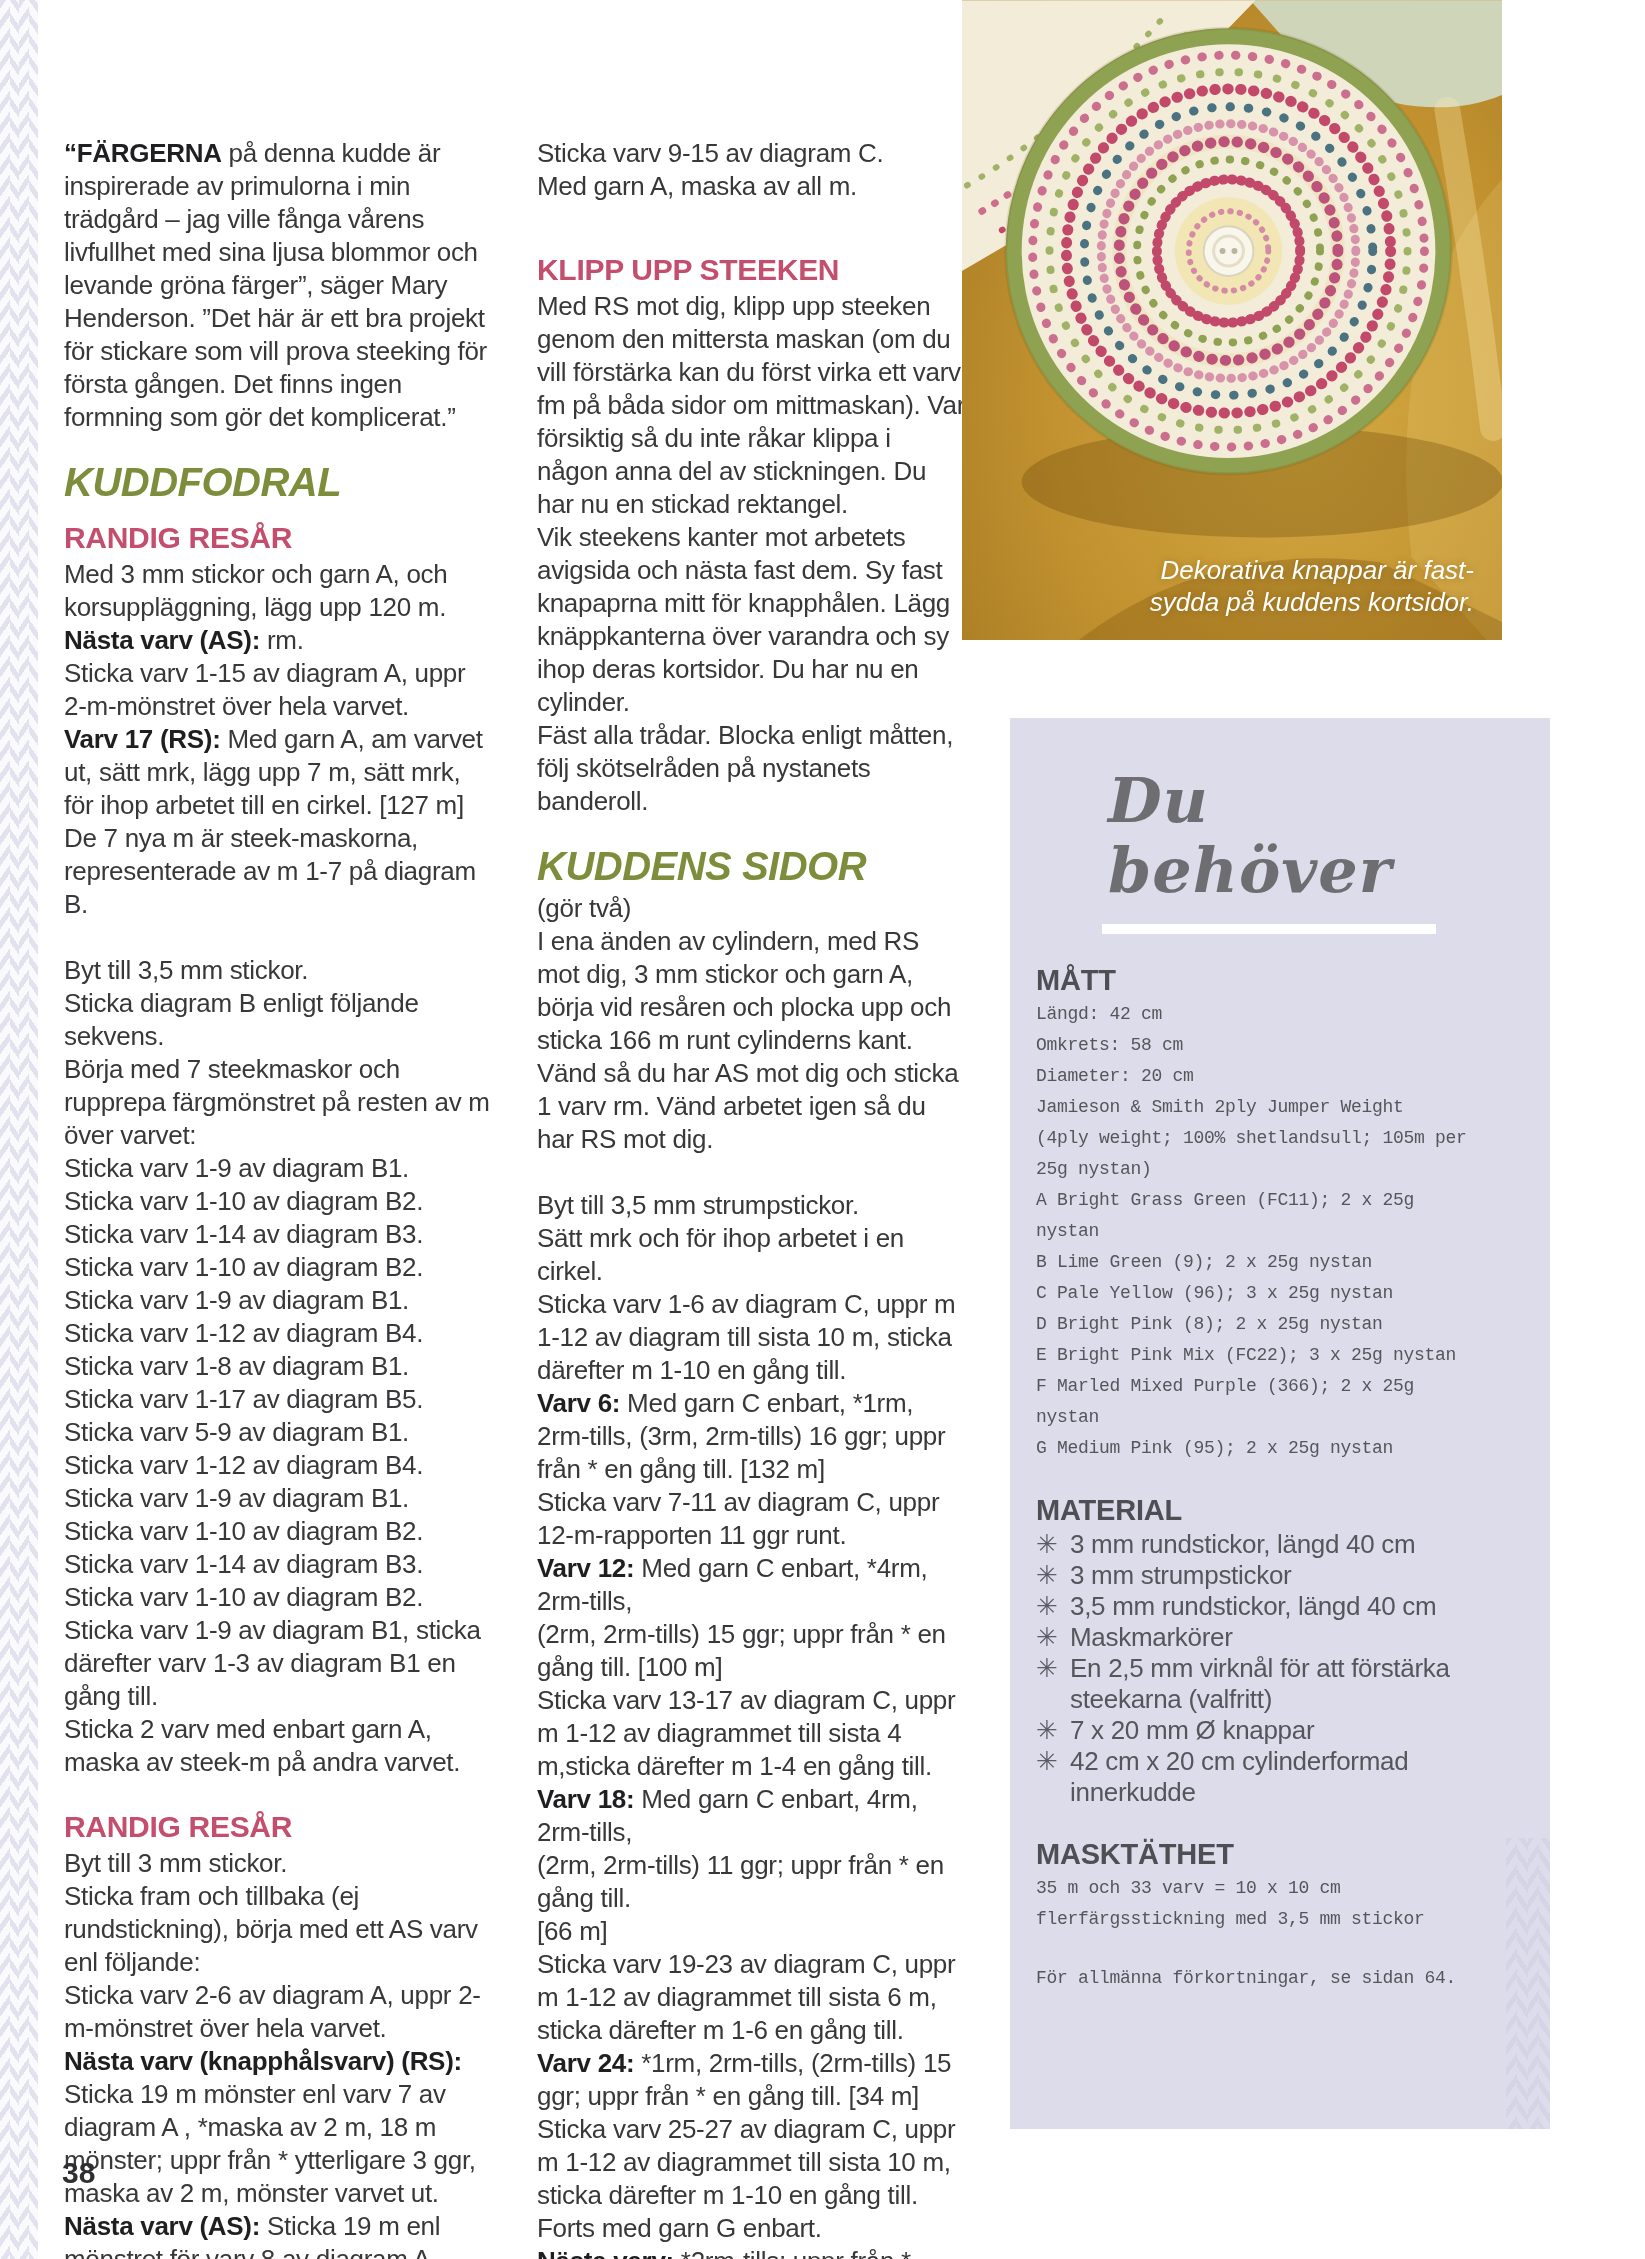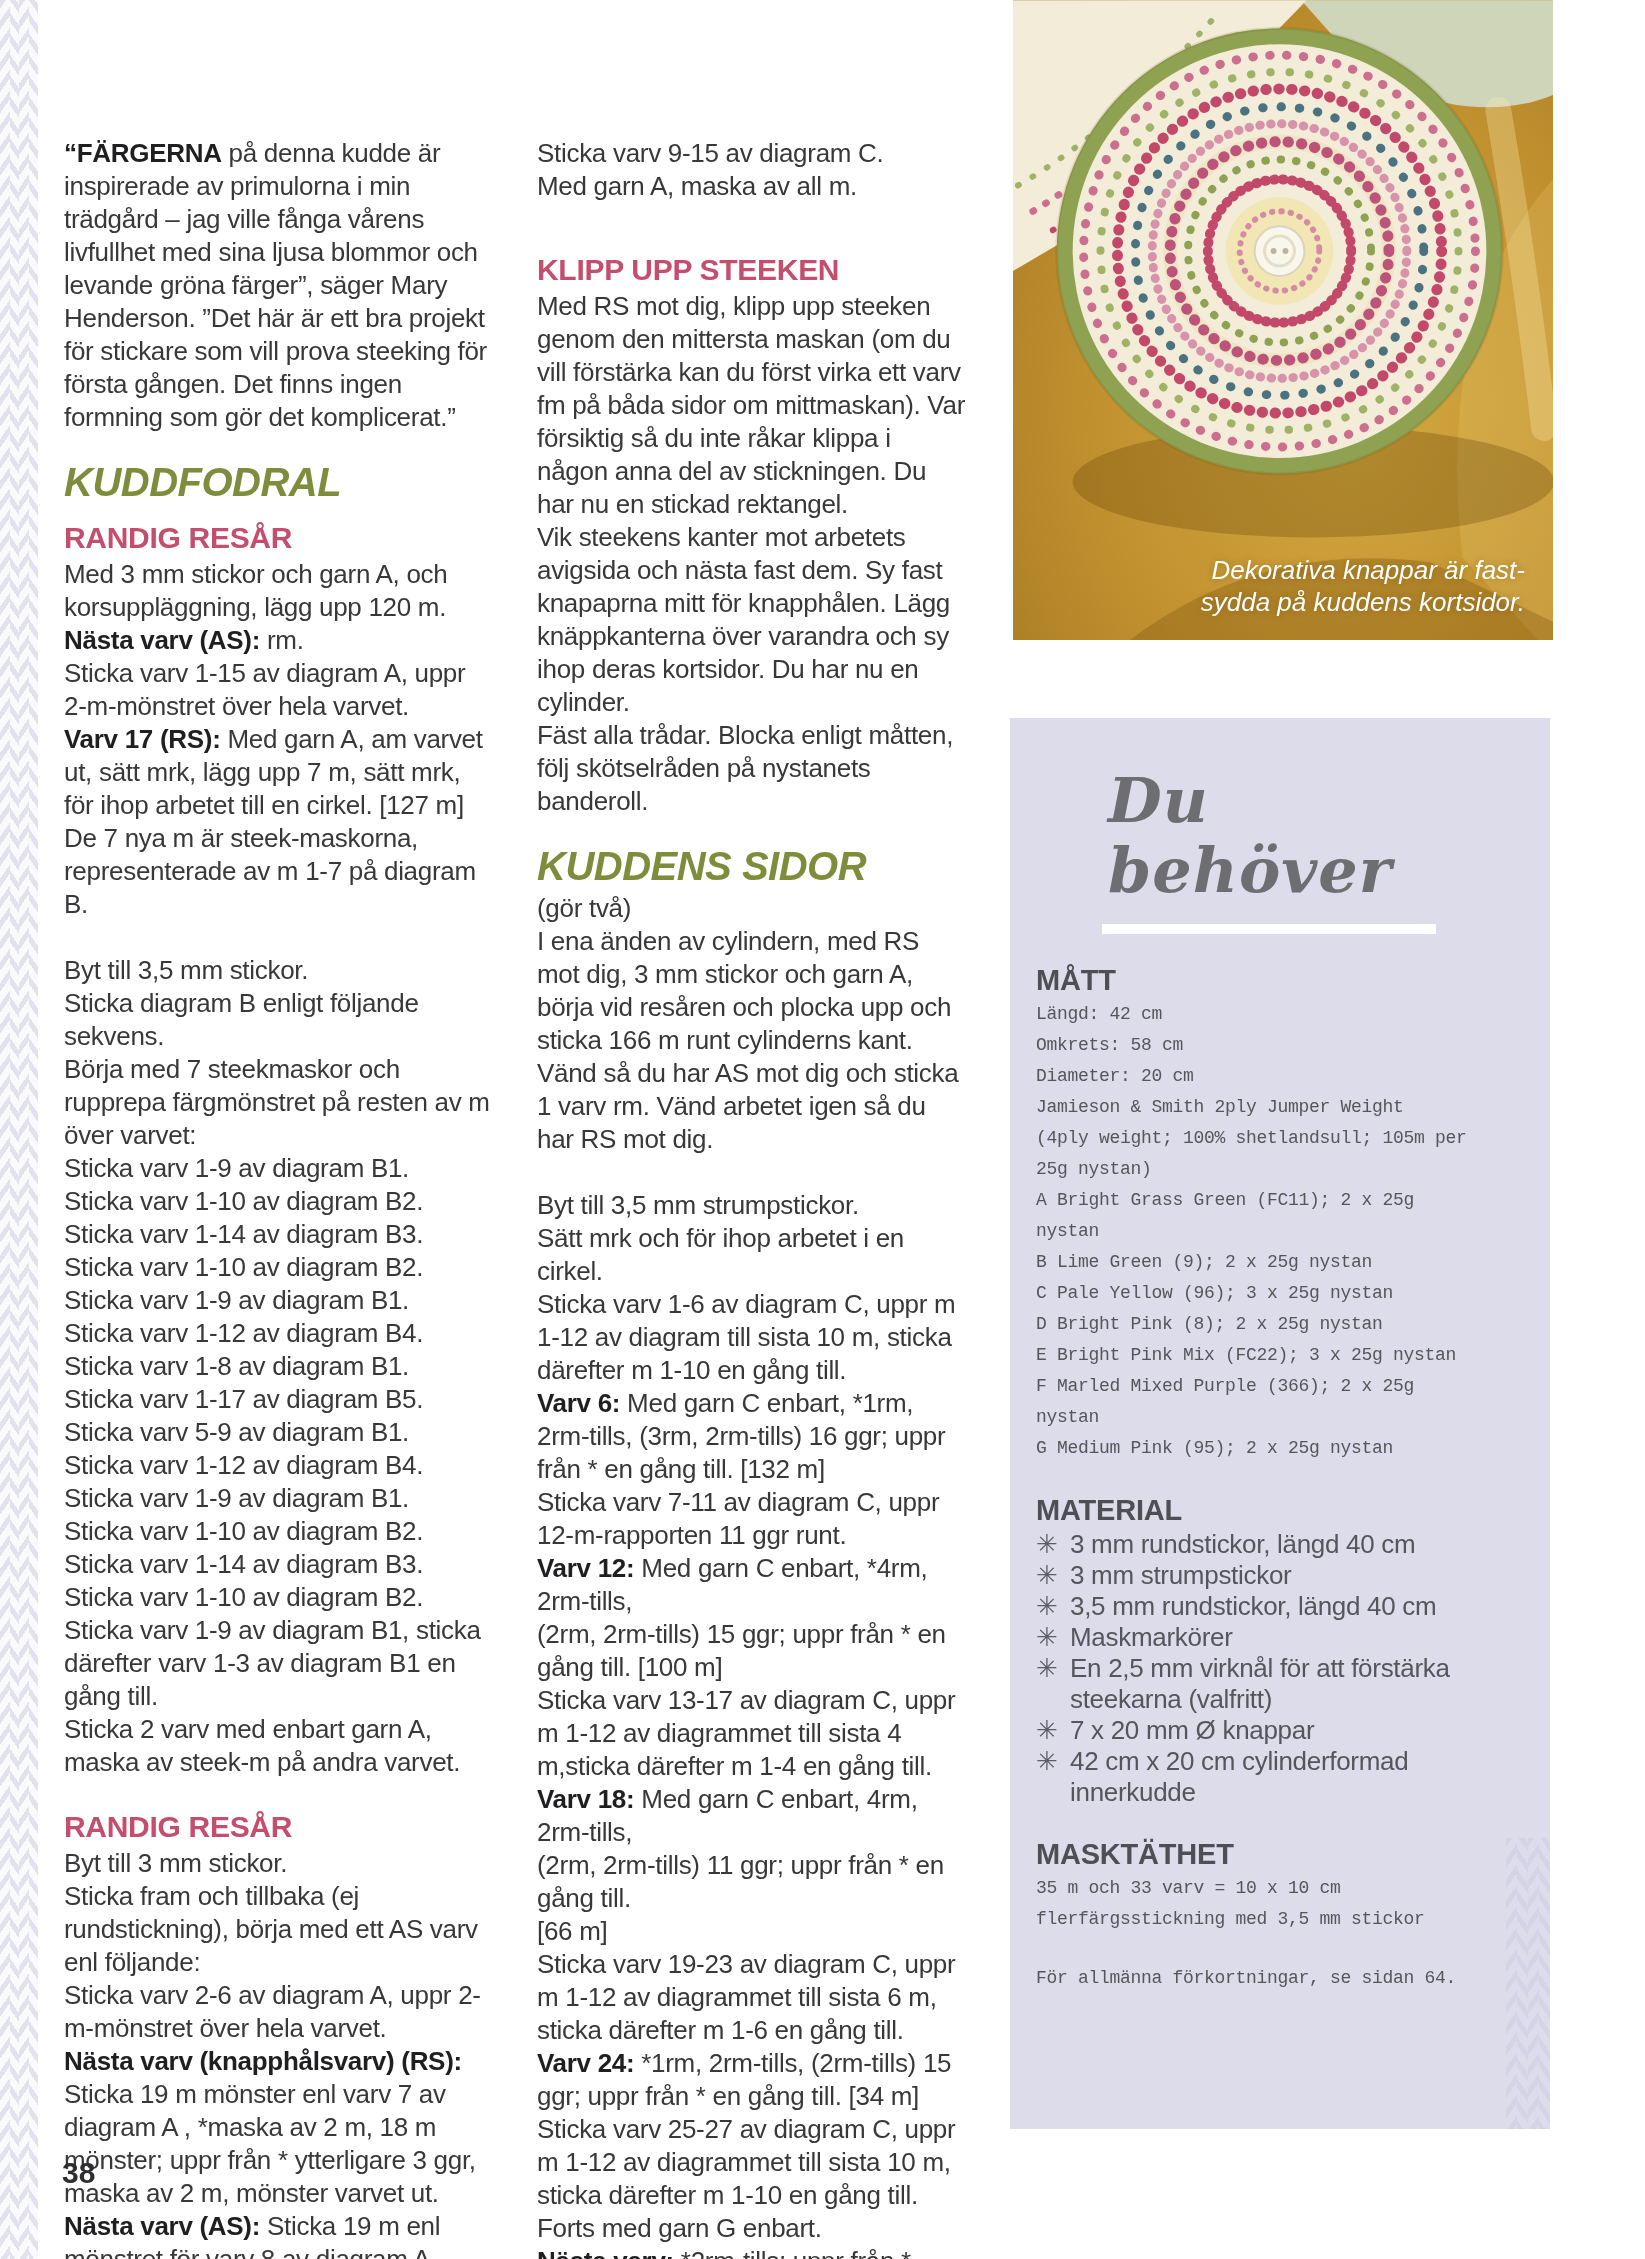--- a/index.html
+++ b/index.html
@@ -23,21 +23,21 @@
   .para{margin:0;}
   .para b{color:#1f1f21;}
   .gap{height:33px;}
   .h1{font-size:40px;line-height:44px;font-weight:bold;color:var(--heading-green,#7d8d3b);
       letter-spacing:-0.5px;margin:26px 0 4px 0;font-style:italic;}
   .h2{font-size:30px;line-height:36px;font-weight:bold;color:var(--heading-pink,#c34e6d);
       letter-spacing:-0.3px;margin:16px 0 2px 0;}
   .h2.spaced{margin-top:30px;}
 
   
-  .photo{position:absolute;left:1013px;top:0;width:540px;height:640px;margin:0;overflow:hidden;}
+  .photo{position:absolute;left:962px;top:0;width:540px;height:640px;margin:0;overflow:hidden;}
   .photo svg{display:block;}
   .caption{position:absolute;right:28px;bottom:22px;color:var(--caption-white,#ffffff);
            font-style:italic;font-size:26px;line-height:32px;text-align:right;white-space:pre-line;
            text-shadow:0 0 6px rgba(90,60,0,.35);}
 
   
   .panel{position:absolute;left:1010px;top:718px;width:540px;height:1411px;
          background:var(--sidebar-bg,#dcdcea);color:#55565b;}
   .panel-inner{position:relative;padding:48px 44px 0 26px;}
   .panel-title{font-family:"DejaVu Serif",serif;font-style:italic;font-weight:bold;

